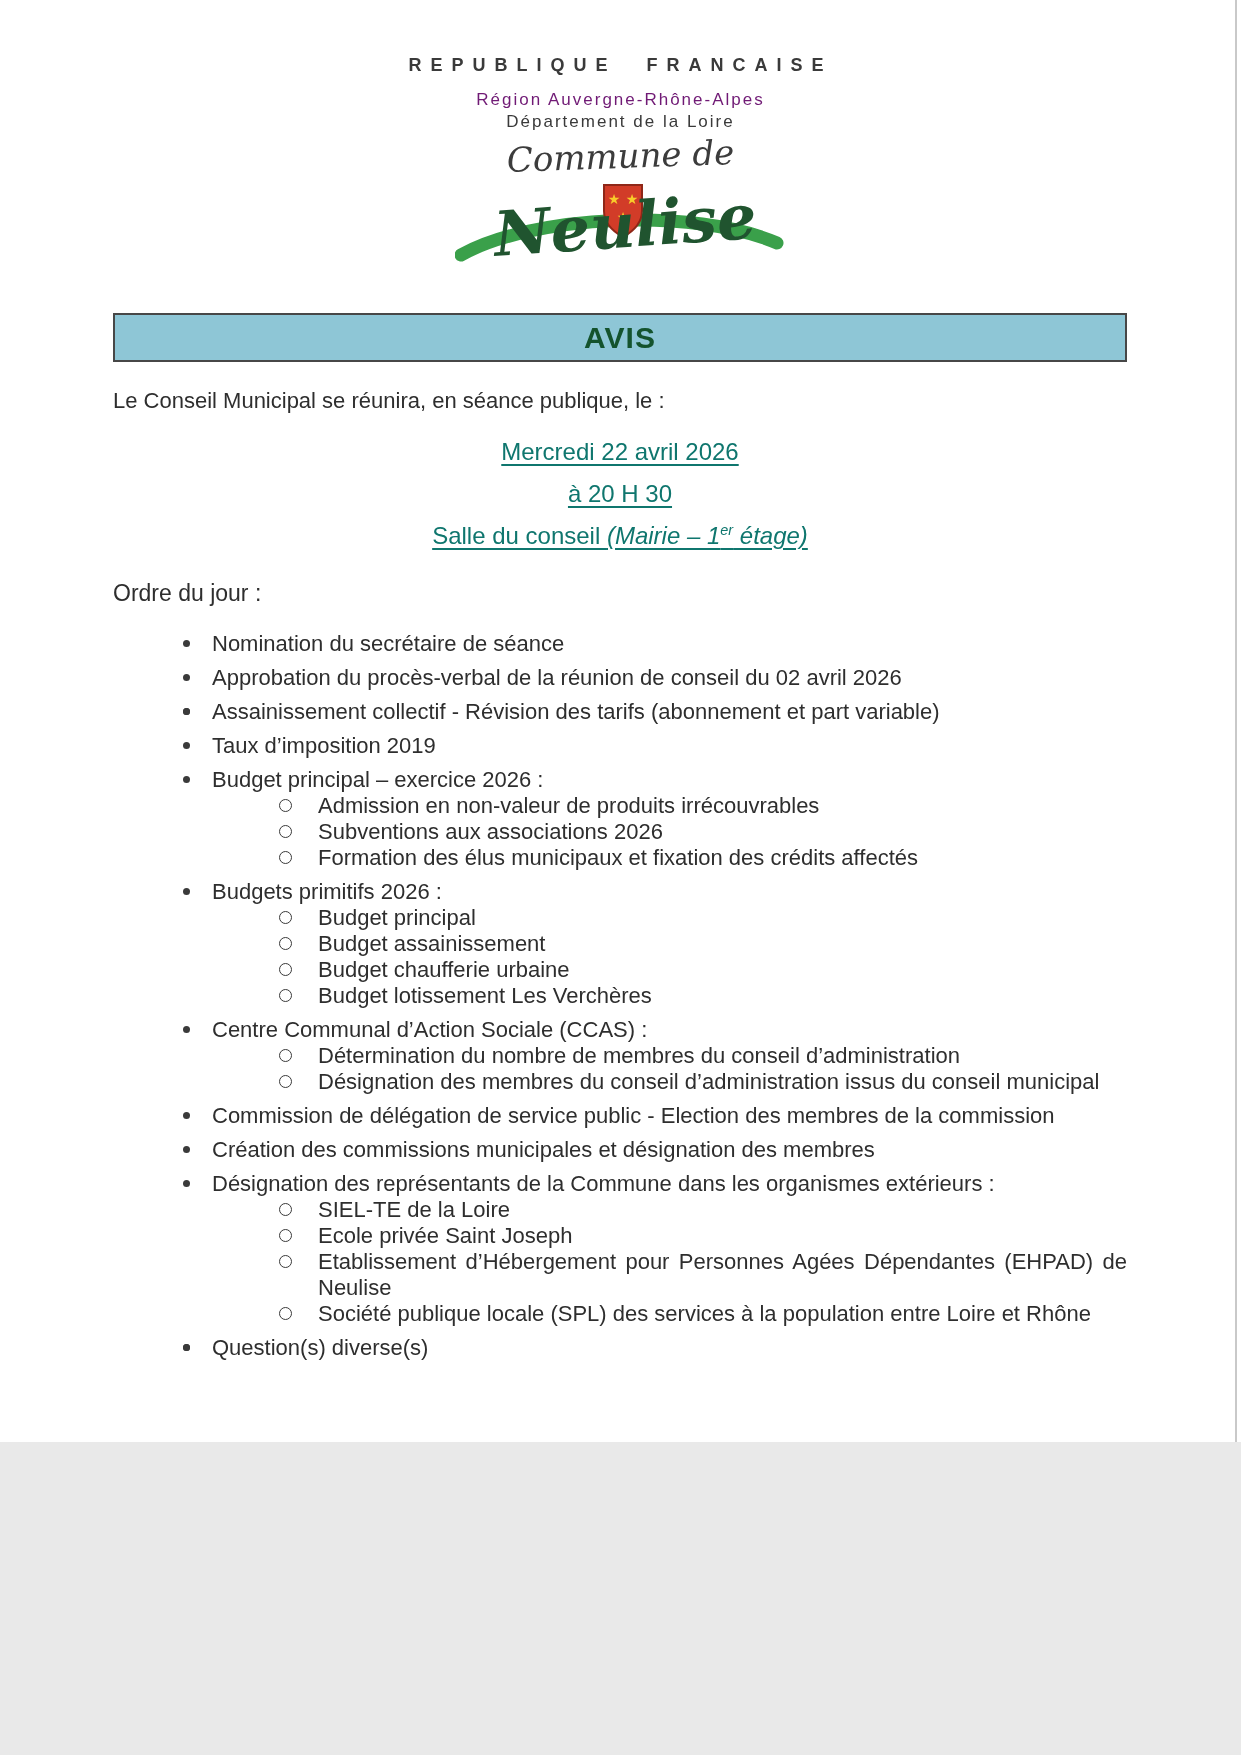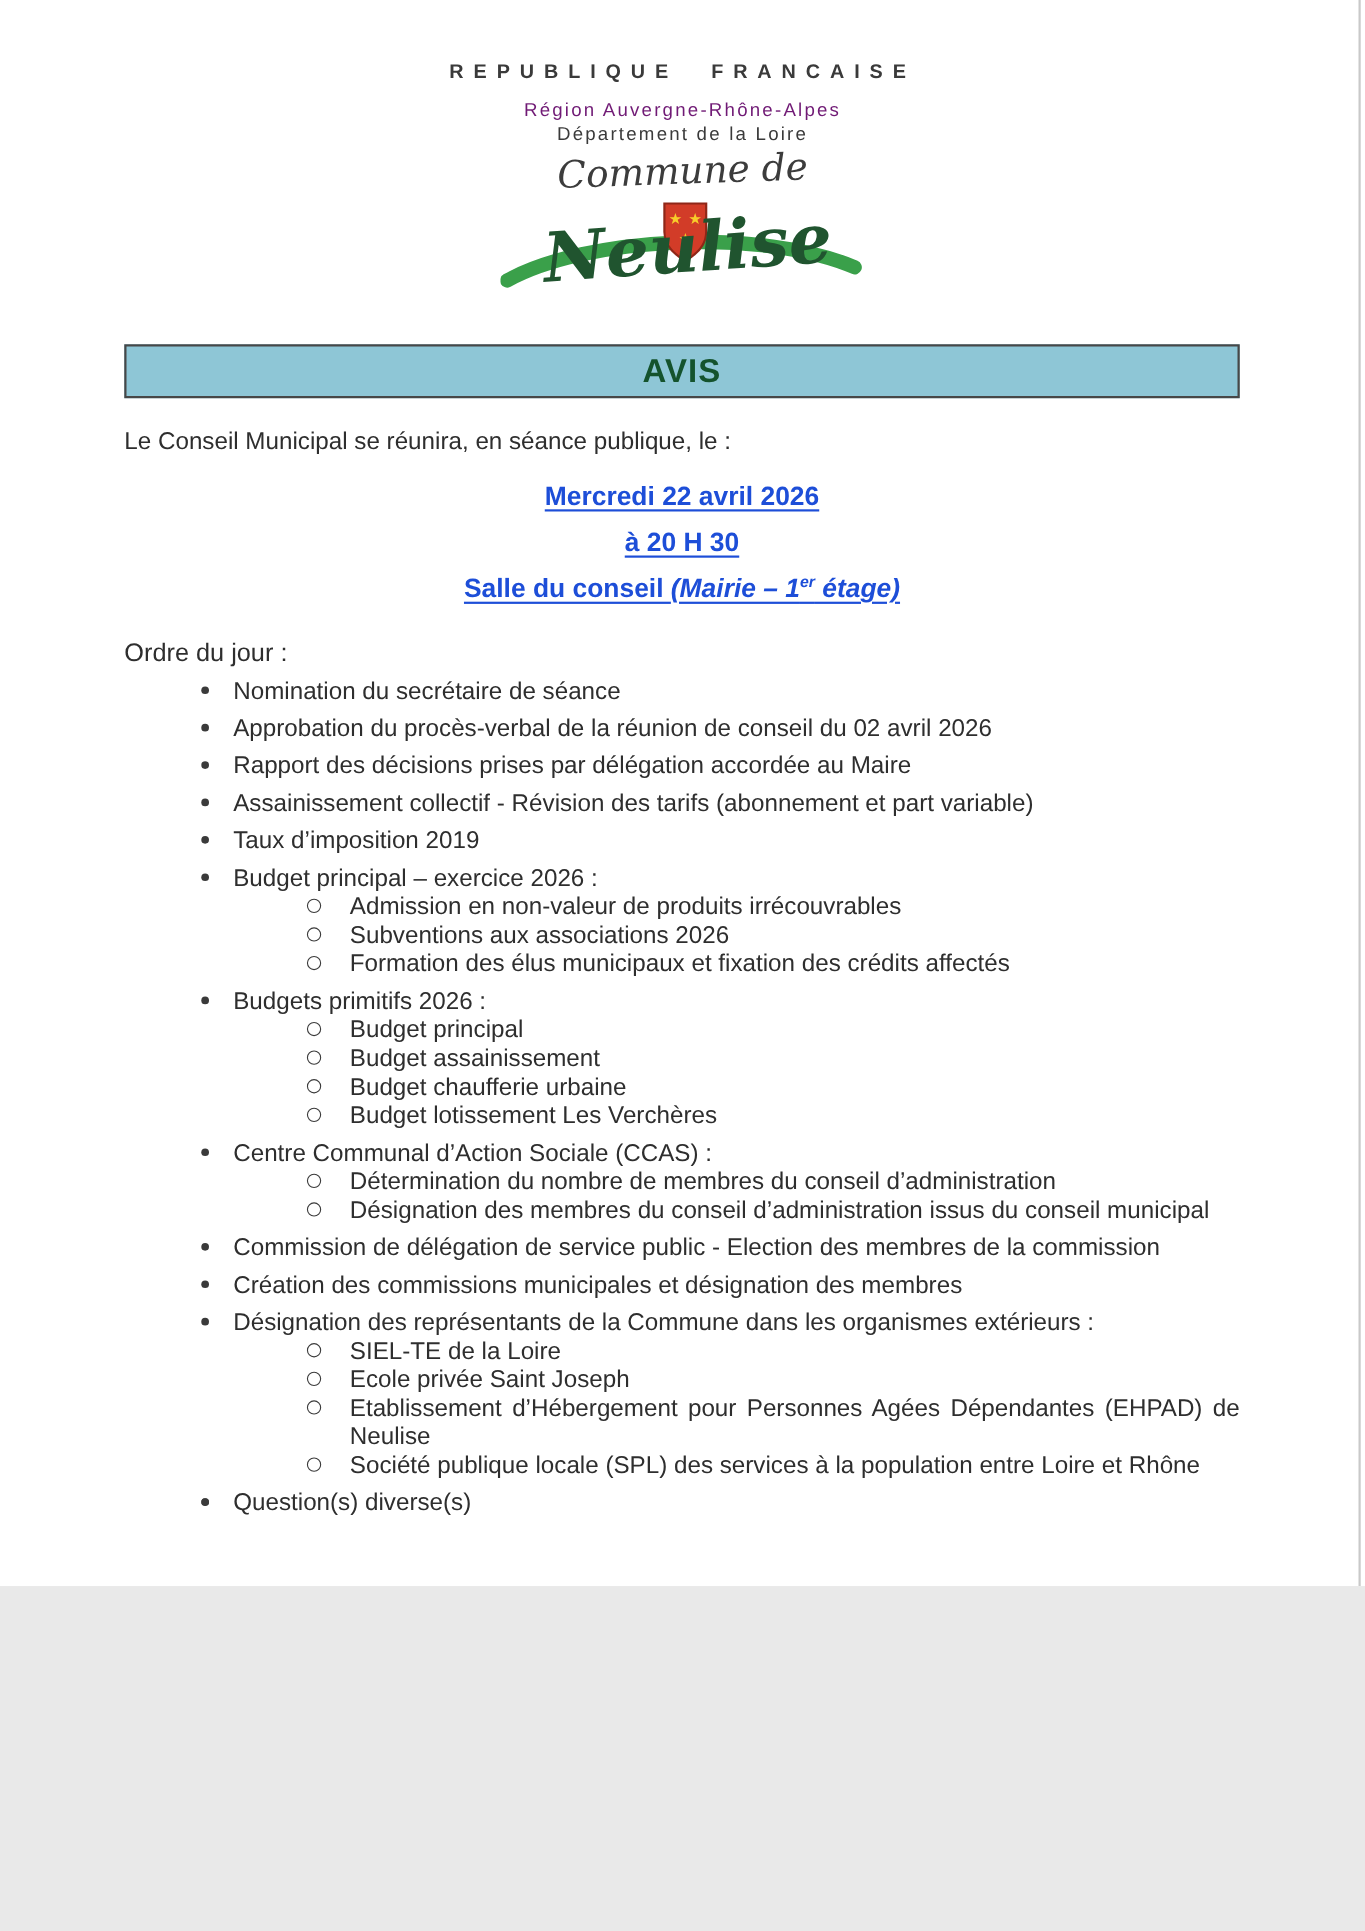--- a/index.html
+++ b/index.html
@@ -25,30 +25,30 @@
       font-size:62px;color:#20542f;transform:rotate(-4deg);}
 
   
   .banner{position:absolute;left:113px;top:313px;width:1010px;height:45px;
       border:2px solid #474747;text-align:center;}
   .banner-title{font-size:30px;font-weight:bold;color:#14532d;letter-spacing:1px;line-height:45px;}
 
   
   .body{position:absolute;left:113px;top:388px;width:1014px;}
   .intro{font-size:22px;}
-  .cline{ text-align:center;font-weight:bold;font-size:24px;color:#1d4ed8;}
+  .cline{ text-align:center;font-weight:normal;font-size:24px;color:#0f766e;}
   .date-line{margin-top:24px;}
   .time-line{margin-top:14px;}
   .place-line{margin-top:14px;}
   .uline{text-decoration:underline;text-decoration-thickness:2px;text-underline-offset:4px;}
   .place-detail{font-style:italic;}
   sup{font-size:60%;}
 
   .agenda-label{margin-top:30px;font-size:23px;}
-  .agenda{margin-top:8px;}
+  .agenda{margin-top:24px;}
   .li-main{position:relative;margin-top:8px;padding-left:99px;font-size:22px;line-height:26px;}
   .li-main .dot{position:absolute;left:70px;top:9px;width:7px;height:7px;border-radius:50%;background:#3a3a3a;}
   .li-sub{position:relative;padding-left:205px;font-size:22px;line-height:26px;}
   .li-sub .circ{position:absolute;left:166px;top:6px;width:11px;height:11px;border-radius:50%;
       border:1.5px solid #3a3a3a;}
   .li-sub.justify{text-align:justify;}
 
   
   .fait{position:absolute;left:691px;top:1476px;font-size:20px;}
   .maire{position:absolute;left:740px;top:1550px;width:200px;text-align:center;font-size:23px;}
@@ -96,21 +96,21 @@
       <span class="uline">à 20 H 30</span>
     </div>
     <div class="cline place-line">
       <span class="uline"><span>Salle du conseil </span><span class="place-detail"><span>(Mairie – 1</span><sup>er</sup><span> étage)</span></span></span>
     </div>
 
     <div class="agenda-label">Ordre du jour :</div>
     <div class="agenda">
         <div class="li-main"><span class="dot"></span><span>Nomination du secrétaire de séance</span></div>
         <div class="li-main"><span class="dot"></span><span>Approbation du procès-verbal de la réunion de conseil du 02 avril 2026</span></div>
-        <div class="li-main"><span class="dot"></span><span>Rapport des décisions prises par délégation accordée au Maire</span></div>
+        <div class="li-main"><span class="dot"></span></div>
         <div class="li-main"><span class="dot"></span><span>Assainissement collectif - Révision des tarifs (abonnement et part variable)</span></div>
         <div class="li-main"><span class="dot"></span><span>Taux d’imposition 2019</span></div>
         <div class="li-main"><span class="dot"></span><span>Budget principal – exercice 2026 :</span></div>
         <div class="li-sub"><span class="circ"></span><span>Admission en non-valeur de produits irrécouvrables</span></div>
         <div class="li-sub"><span class="circ"></span><span>Subventions aux associations 2026</span></div>
         <div class="li-sub"><span class="circ"></span><span>Formation des élus municipaux et fixation des crédits affectés</span></div>
         <div class="li-main"><span class="dot"></span><span>Budgets primitifs 2026 :</span></div>
         <div class="li-sub"><span class="circ"></span><span>Budget principal</span></div>
         <div class="li-sub"><span class="circ"></span><span>Budget assainissement</span></div>
         <div class="li-sub"><span class="circ"></span><span>Budget chaufferie urbaine</span></div>

